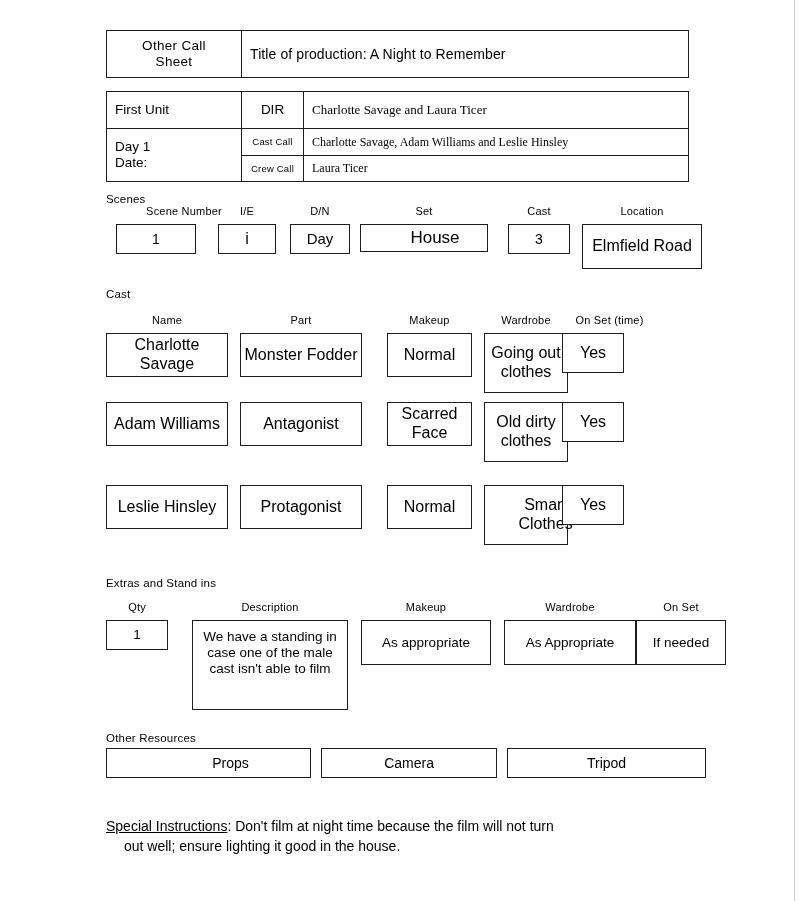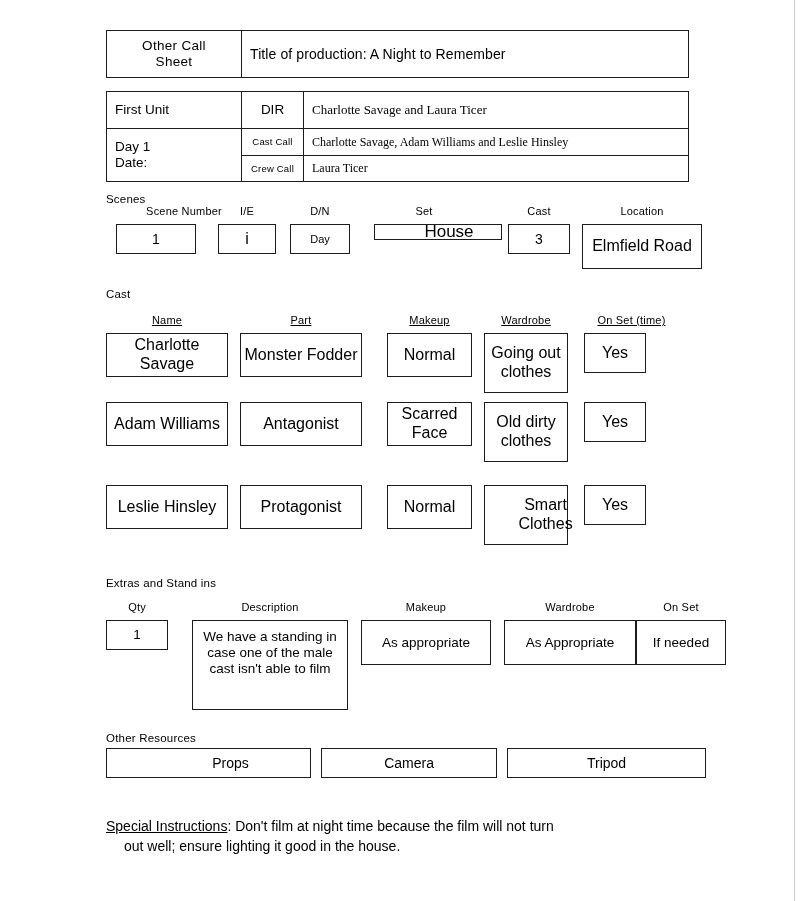--- a/index.html
+++ b/index.html
@@ -135,37 +135,37 @@
   }
 
   
   .scenes-wrap { margin-top: 11px; }
   .scenes-hdr { position: relative; height: 16px; }
   .scenes-hdr .colhdr { position: absolute; top: 0; }
   .scenes-row { position: relative; height: 52px; margin-top: 3px; }
   .scenes-row .bx { position: absolute; top: 0; }
   #sc-num { left: 10px;  width: 80px; height: 30px; font-size: 14px; }
   #sc-ie  { left: 112px; width: 58px; height: 30px; font-size: 16px; }
-  #sc-dn  { left: 184px; width: 60px; height: 30px; font-size: 11px; }
-  #sc-set { left: 268px; width: 128px; height: 16px; font-size: 17px; padding-left: 22px; }
+  #sc-dn  { left: 184px; width: 60px; height: 30px; font-size: 15px; }
+  #sc-set { left: 254px; width: 128px; height: 28px; font-size: 17px; padding-left: 22px; }
   #sc-cast{ left: 402px; width: 62px; height: 30px; font-size: 14px; }
   #sc-loc { left: 476px; width: 120px; height: 45px; font-size: 16px; }
 
   
   .cast-wrap { margin-top: 12px; }
   .cast-hdr { position: relative; height: 16px; margin-top: 14px; }
-  .cast-hdr .colhdr { position: absolute; top: 0; text-decoration: underline; }
+  .cast-hdr .colhdr { position: absolute; top: 0; }
   .cast-row { position: relative; margin-top: 3px; }
   .cast-row .bx { position: absolute; top: 0; font-size: 16px; }
 
   .col-name  { left: 0px;   width: 122px; }
   .col-part  { left: 134px; width: 122px; }
   .col-mk    { left: 281px; width: 85px;  }
   .col-wd    { left: 378px; width: 84px;  }
-  .col-os    { left: 478px; width: 62px;  }
+  .col-os    { left: 456px; width: 62px;  }
 
   
   .extras-wrap { margin-top: 20px; }
   .extras-hdr { position: relative; height: 16px; margin-top: 12px; }
   .extras-hdr .colhdr { position: absolute; top: 0; }
   .extras-row { position: relative; margin-top: 3px; height: 90px; }
   .extras-row .bx { position: absolute; top: 0; font-size: 13.5px; }
   .ex-qty  { left: 0px;   width: 62px;  height: 30px; }
   .ex-desc { left: 86px;  width: 156px; height: 90px; padding: 4px 6px; }
   .ex-mk   { left: 255px; width: 130px; height: 45px; }

